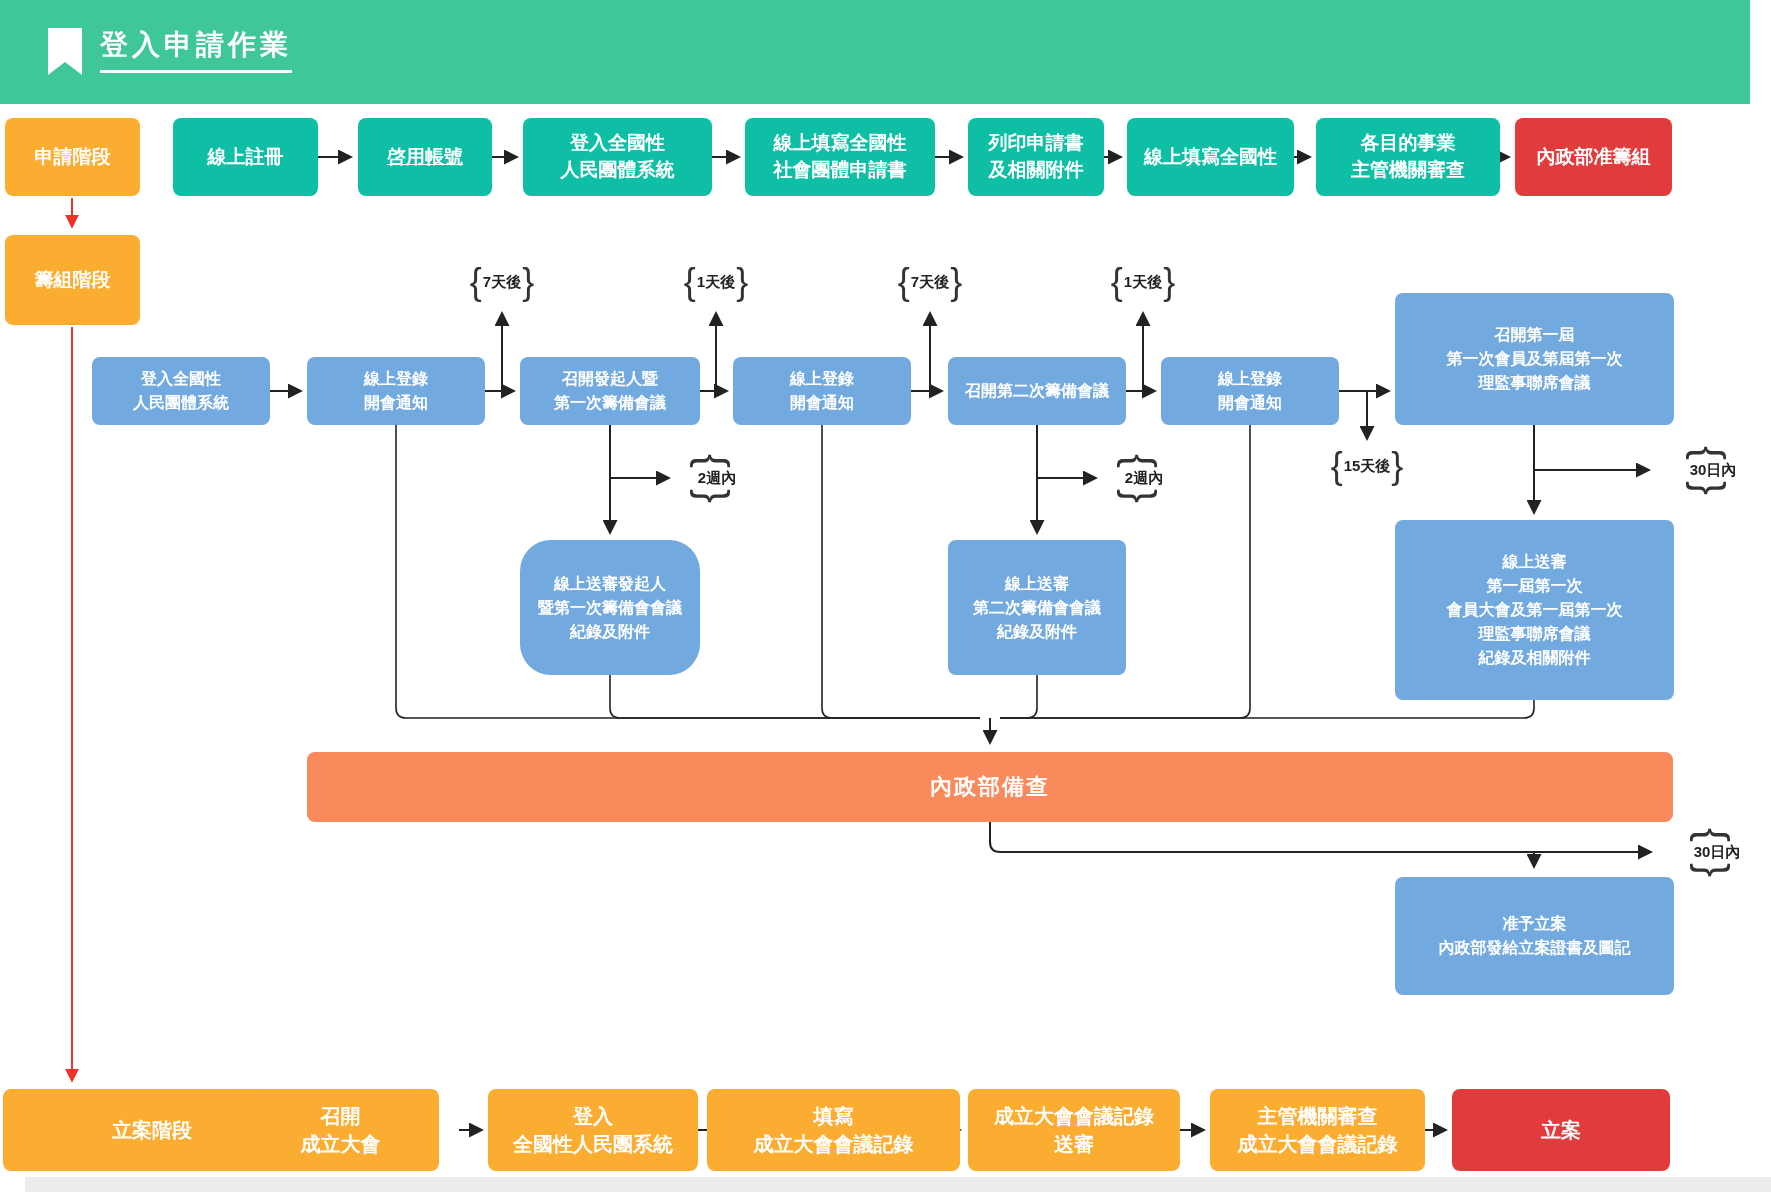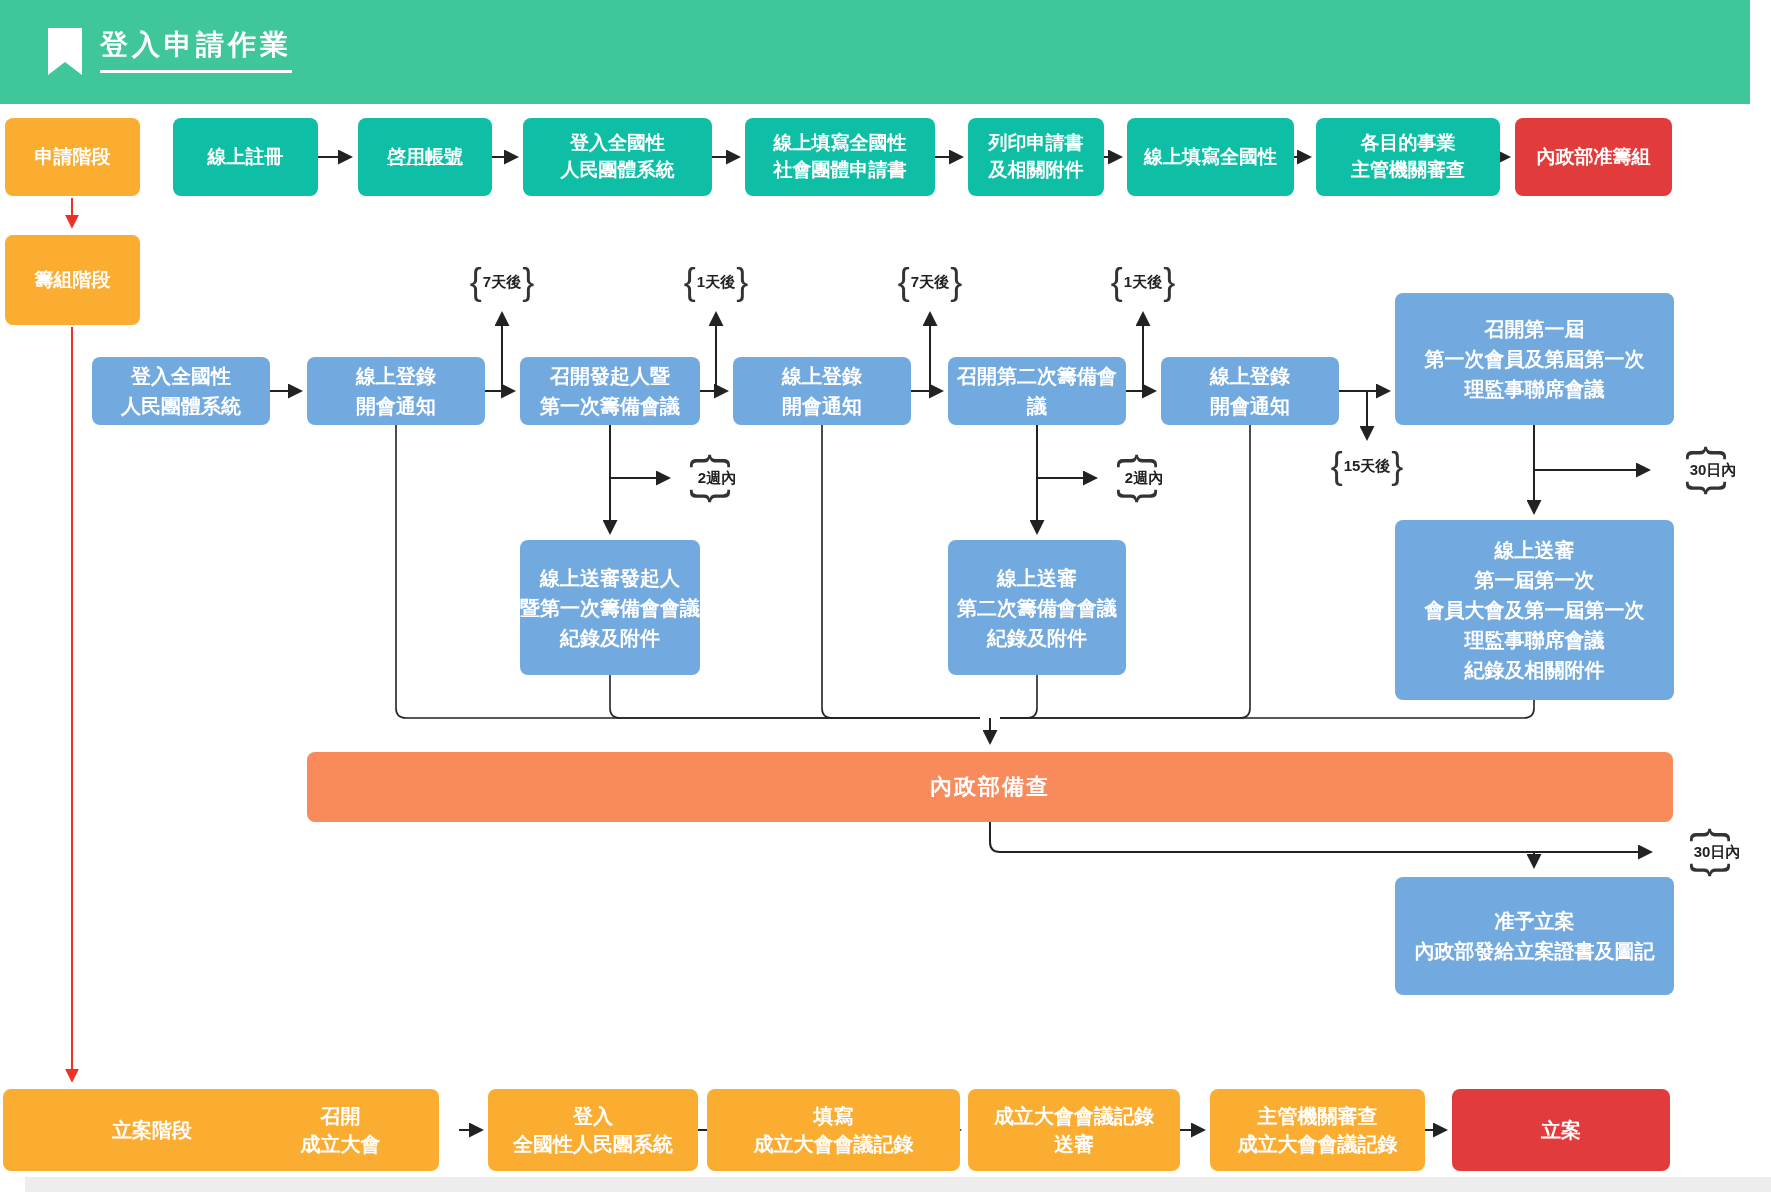--- a/index.html
+++ b/index.html
@@ -21,21 +21,21 @@
     position:absolute;display:flex;align-items:center;justify-content:center;
     text-align:center;color:#fff;font-weight:bold;border-radius:8px;
     white-space:pre-line;line-height:1.4;
   }
   .teal{background:var(--teal);}
   .orange{background:var(--orange);}
   .blue{background:var(--blue);}
   .red{background:var(--red);}
   .coral{background:var(--coral);}
   .f19{font-size:19px;}
-  .f16{font-size:20px;line-height:1.5;}
+  .f16{font-size:16px;line-height:1.5;}
   .f20{font-size:20px;}
   .f22{font-size:22px;letter-spacing:2px;}
   
   .hlabel{
     position:absolute;display:flex;align-items:center;justify-content:center;
     color:#222;font-weight:600;font-size:15px;white-space:nowrap;
   }
   .hlabel .br{font-size:36px;font-weight:200;color:#333;line-height:0.9;padding:0 1px;}
   .vlabel{
     position:absolute;display:flex;flex-direction:column;align-items:center;justify-content:center;
@@ -154,21 +154,21 @@
 第一次籌備會議</div>
   <div class="node blue f16" style="left:733px;top:357px;width:178px;height:68px;">線上登錄
 開會通知</div>
   <div class="node blue f16" style="left:948px;top:357px;width:178px;height:68px;">召開第二次籌備會議</div>
   <div class="node blue f16" style="left:1161px;top:357px;width:178px;height:68px;">線上登錄
 開會通知</div>
   <div class="node blue f16" style="left:1395px;top:293px;width:279px;height:132px;">召開第一屆
 第一次會員及第屆第一次
 理監事聯席會議</div>
 
-  <div class="node blue f16" style="left:520px;top:540px;width:180px;height:135px;">線上送審發起人
+  <div class="node blue f16" style="left:520px;top:540px;width:180px;height:135px;border-radius:31px;">線上送審發起人
 暨第一次籌備會會議
 紀錄及附件</div>
   <div class="node blue f16" style="left:948px;top:540px;width:178px;height:135px;">線上送審
 第二次籌備會會議
 紀錄及附件</div>
   <div class="node blue f16" style="left:1395px;top:520px;width:279px;height:180px;">線上送審
 第一屆第一次
 會員大會及第一屆第一次
 理監事聯席會議
 紀錄及相關附件</div>

